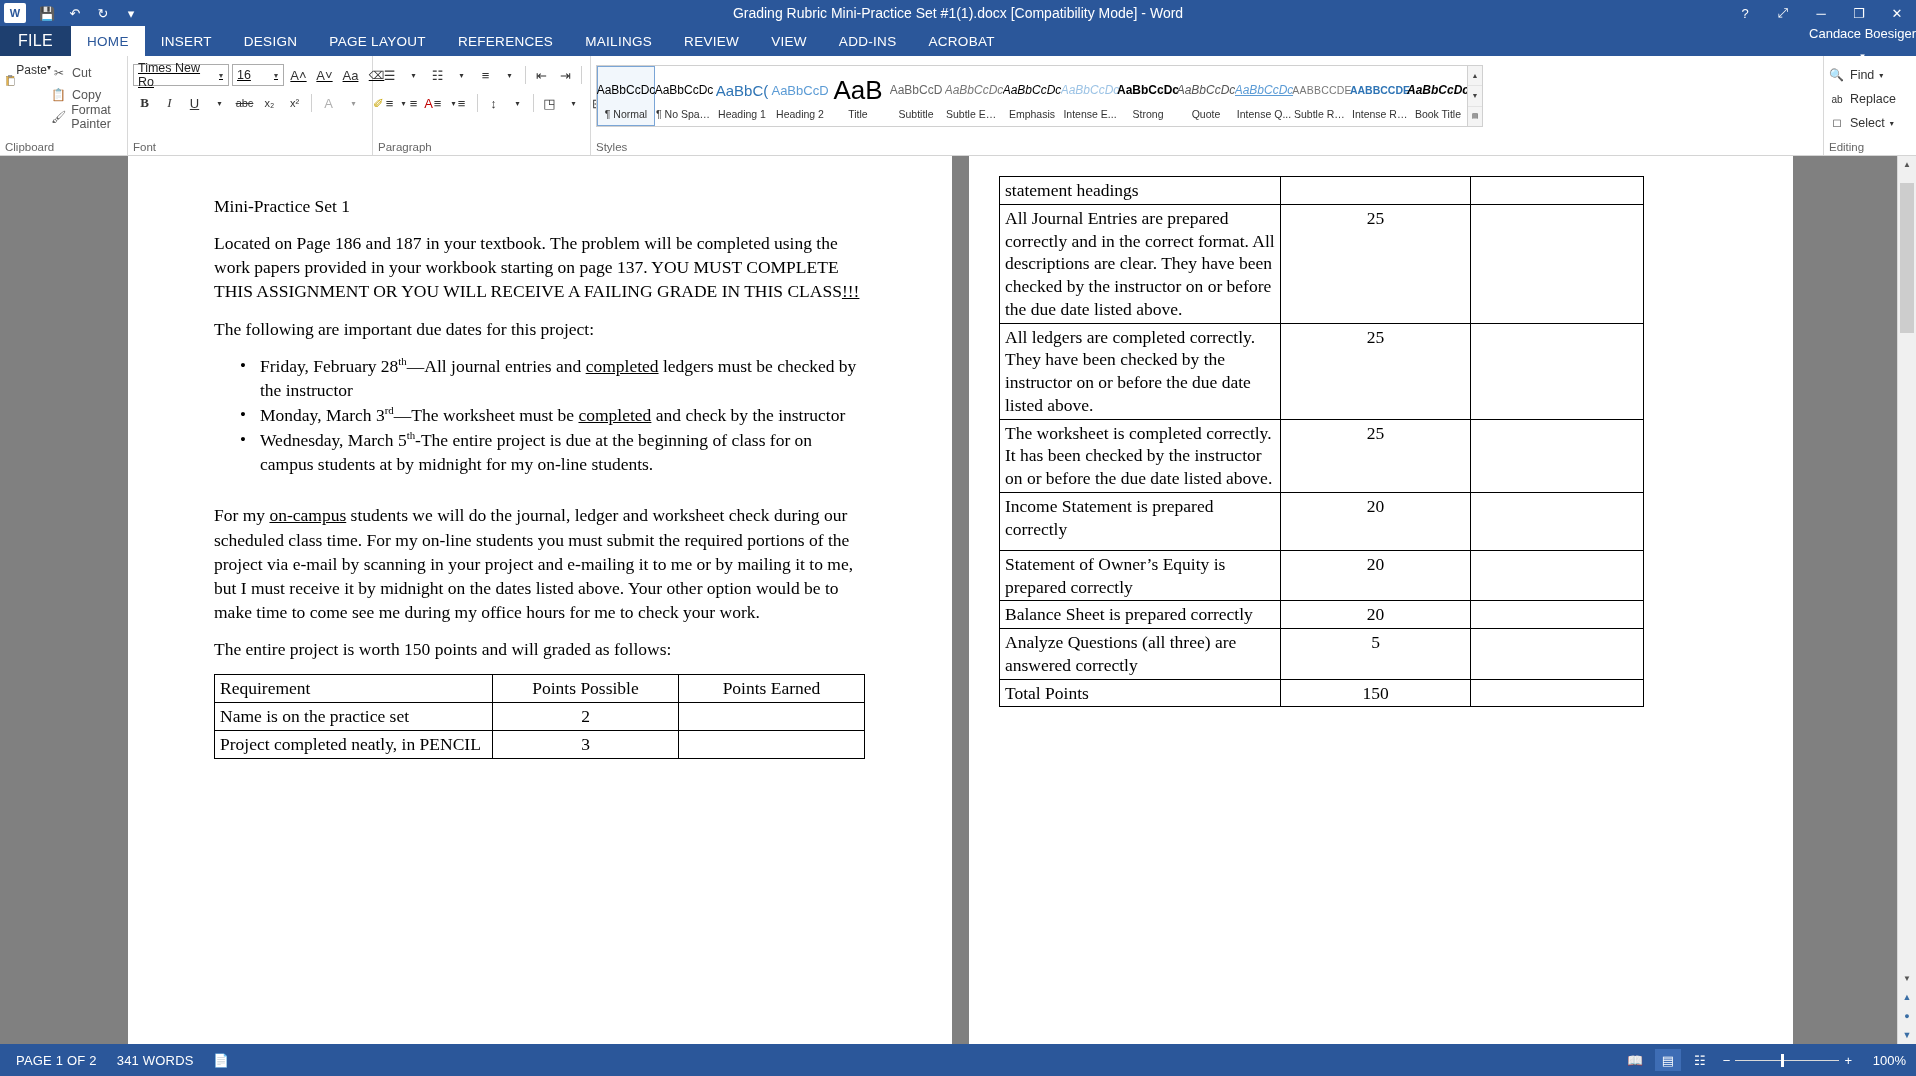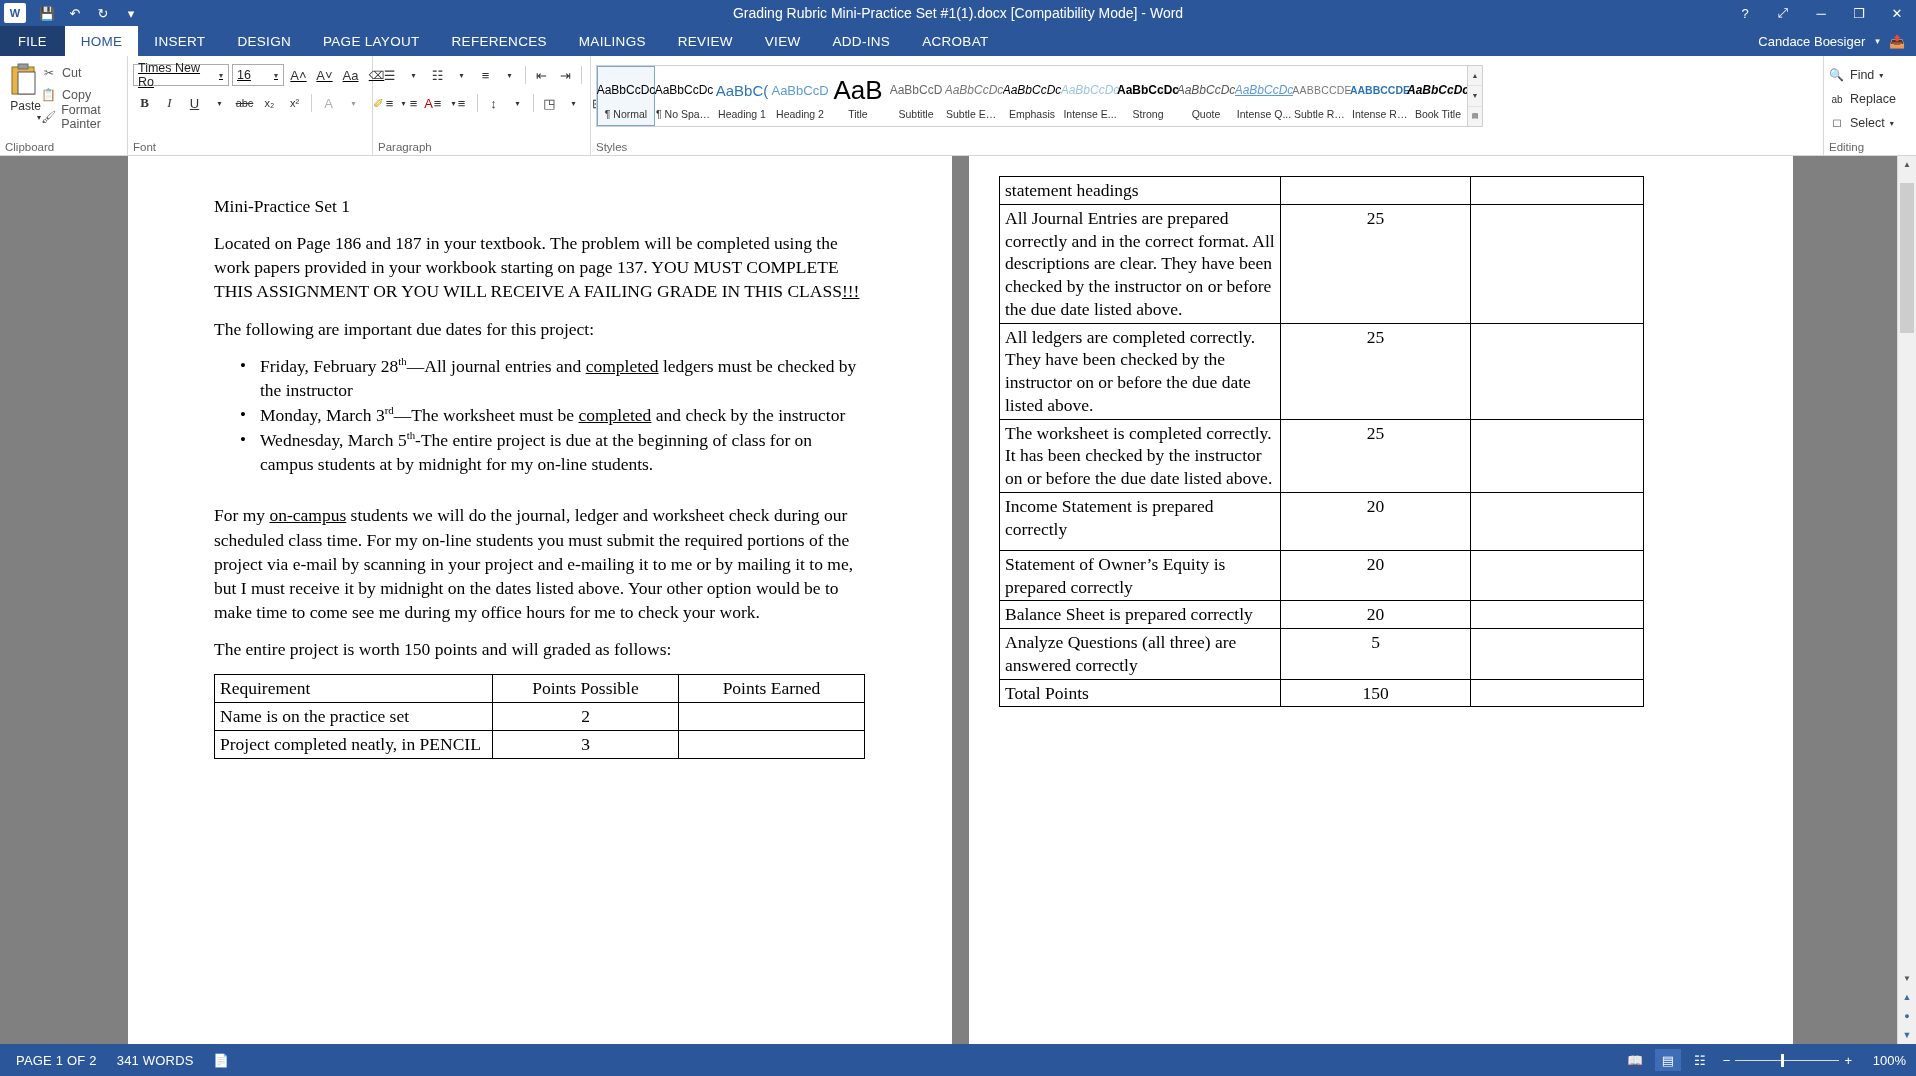--- a/index.html
+++ b/index.html
@@ -35,50 +35,50 @@
   .win-btn {
     width: 38px; height: 26px; display: flex; align-items: center;
     justify-content: center; font-size: 13px; color: #ffffff;
   }
   
   .tabstrip {
     height: 30px; background: #2b579a; display: flex; align-items: stretch;
     position: relative;
   }
   .tab-file {
-    background: #1e3f6f; color: #ffffff; font-size: 13px;
+    background: #1e3f6f; color: #ffffff; font-size: 16px;
     padding: 0 18px; display: flex; align-items: center; letter-spacing: .3px;
   }
   .tab {
     color: #ffffff; font-size: 13.5px; padding: 0 16px;
     display: flex; align-items: center; letter-spacing: .3px;
   }
   .tab.active { background: #ffffff; color: #2b579a; }
   .user-area {
     margin-left: auto; display: flex; align-items: center; gap: 10px;
-    padding-right: 10px; color: #ffffff; font-size: 13px;
+    color: #ffffff; font-size: 13px; flex-direction: column;
   }
   
   .ribbon {
     height: 100px; background: #ffffff; border-bottom: 1px solid #d4d4d4;
     display: flex; align-items: stretch; position: relative;
   }
   .rgroup {
     display: flex; flex-direction: column; position: relative;
     border-right: 1px solid #d8d8d8; padding: 3px 5px 0 5px;
   }
   .rgroup-body { flex: 1; display: flex; align-items: flex-start; }
   .rgroup-label {
     text-align: left; font-size: 11.5px; color: #666666; height: 16px;
     line-height: 16px; position: relative;
   }
   
   .clip { width: 128px; }
   .paste-btn {
-    width: 46px; display: flex; flex-direction: column; align-items: flex-end;
+    width: 46px; display: flex; flex-direction: row; align-items: flex-start;
     padding-top: 4px; font-size: 12px; color: #333;
   }
   .paste-icon {
     width: 34px; height: 36px; position: relative;
   }
   .clip-sub { display: flex; flex-direction: column; padding-top: 4px; gap: 3px; }
   .clip-item {
     display: flex; align-items: center; gap: 5px;
     font-size: 12.5px; color: #555; height: 19px;
   }

